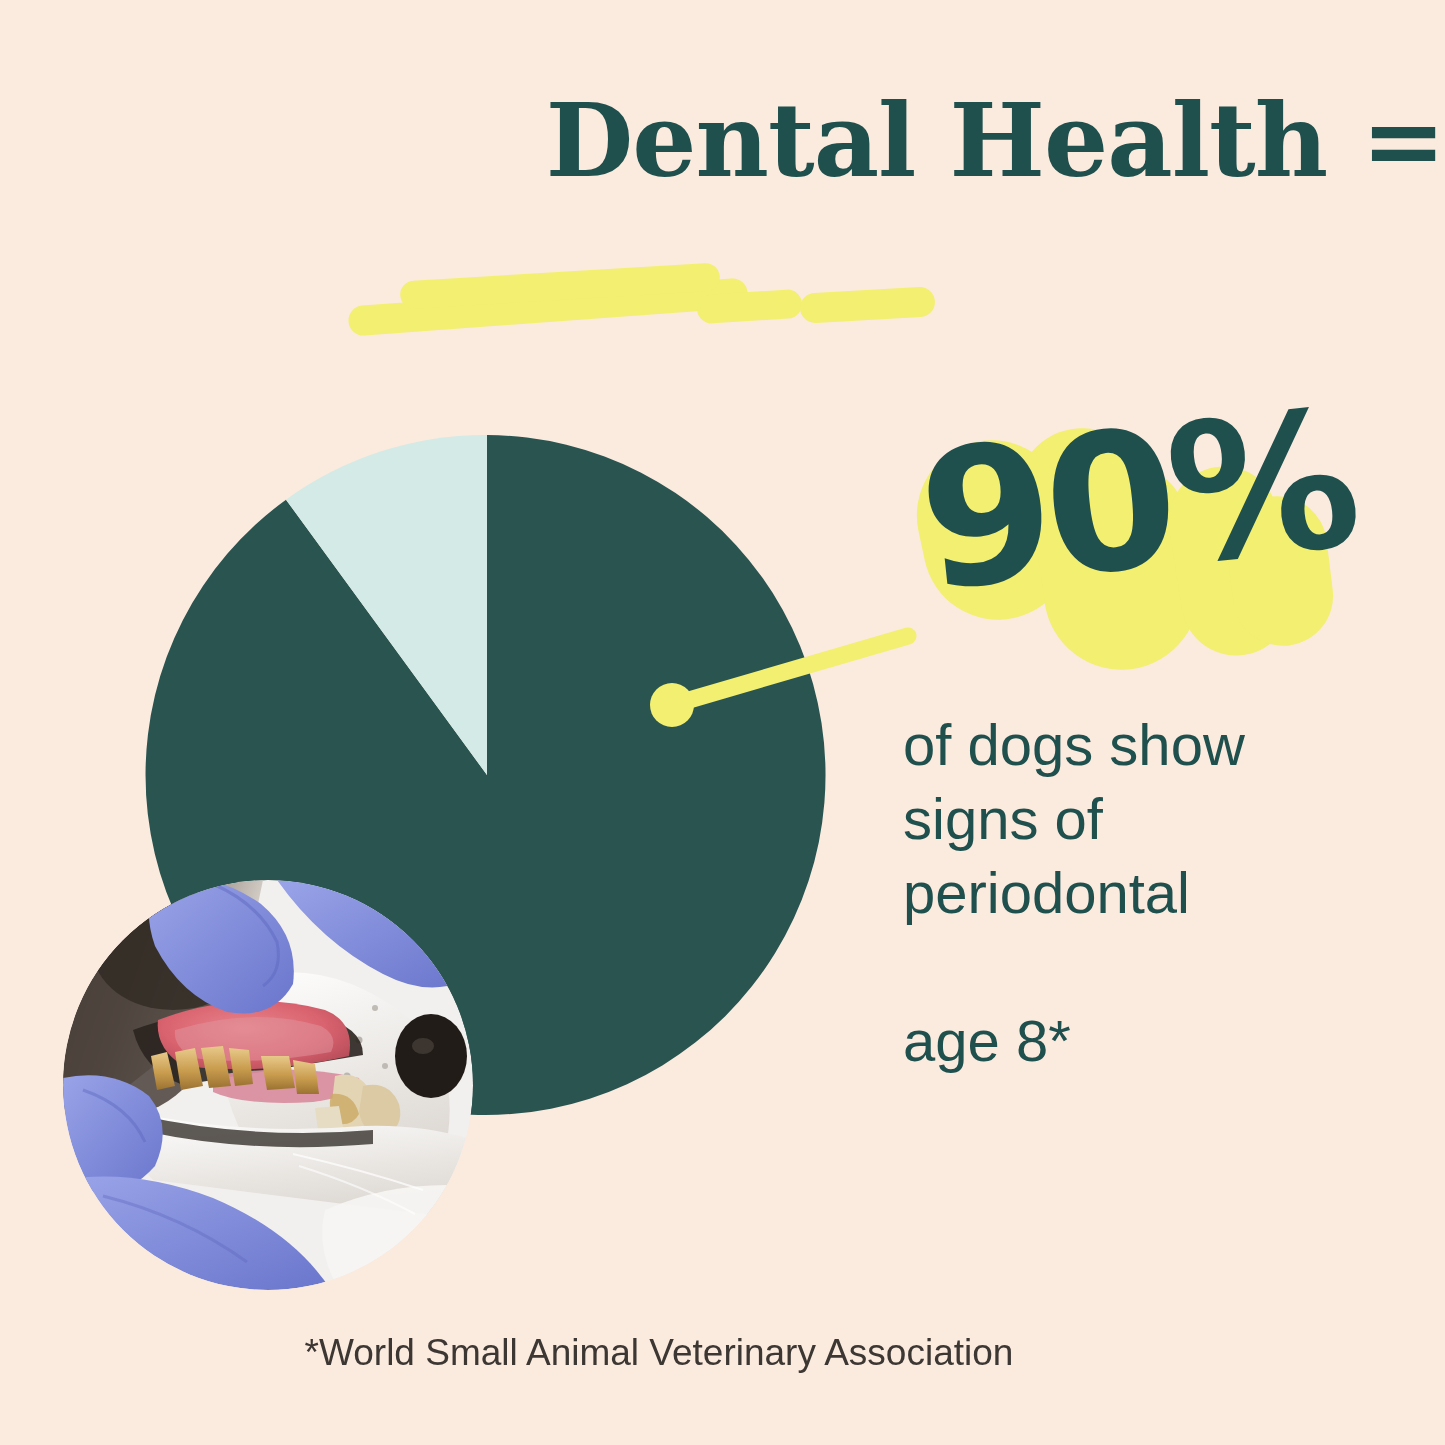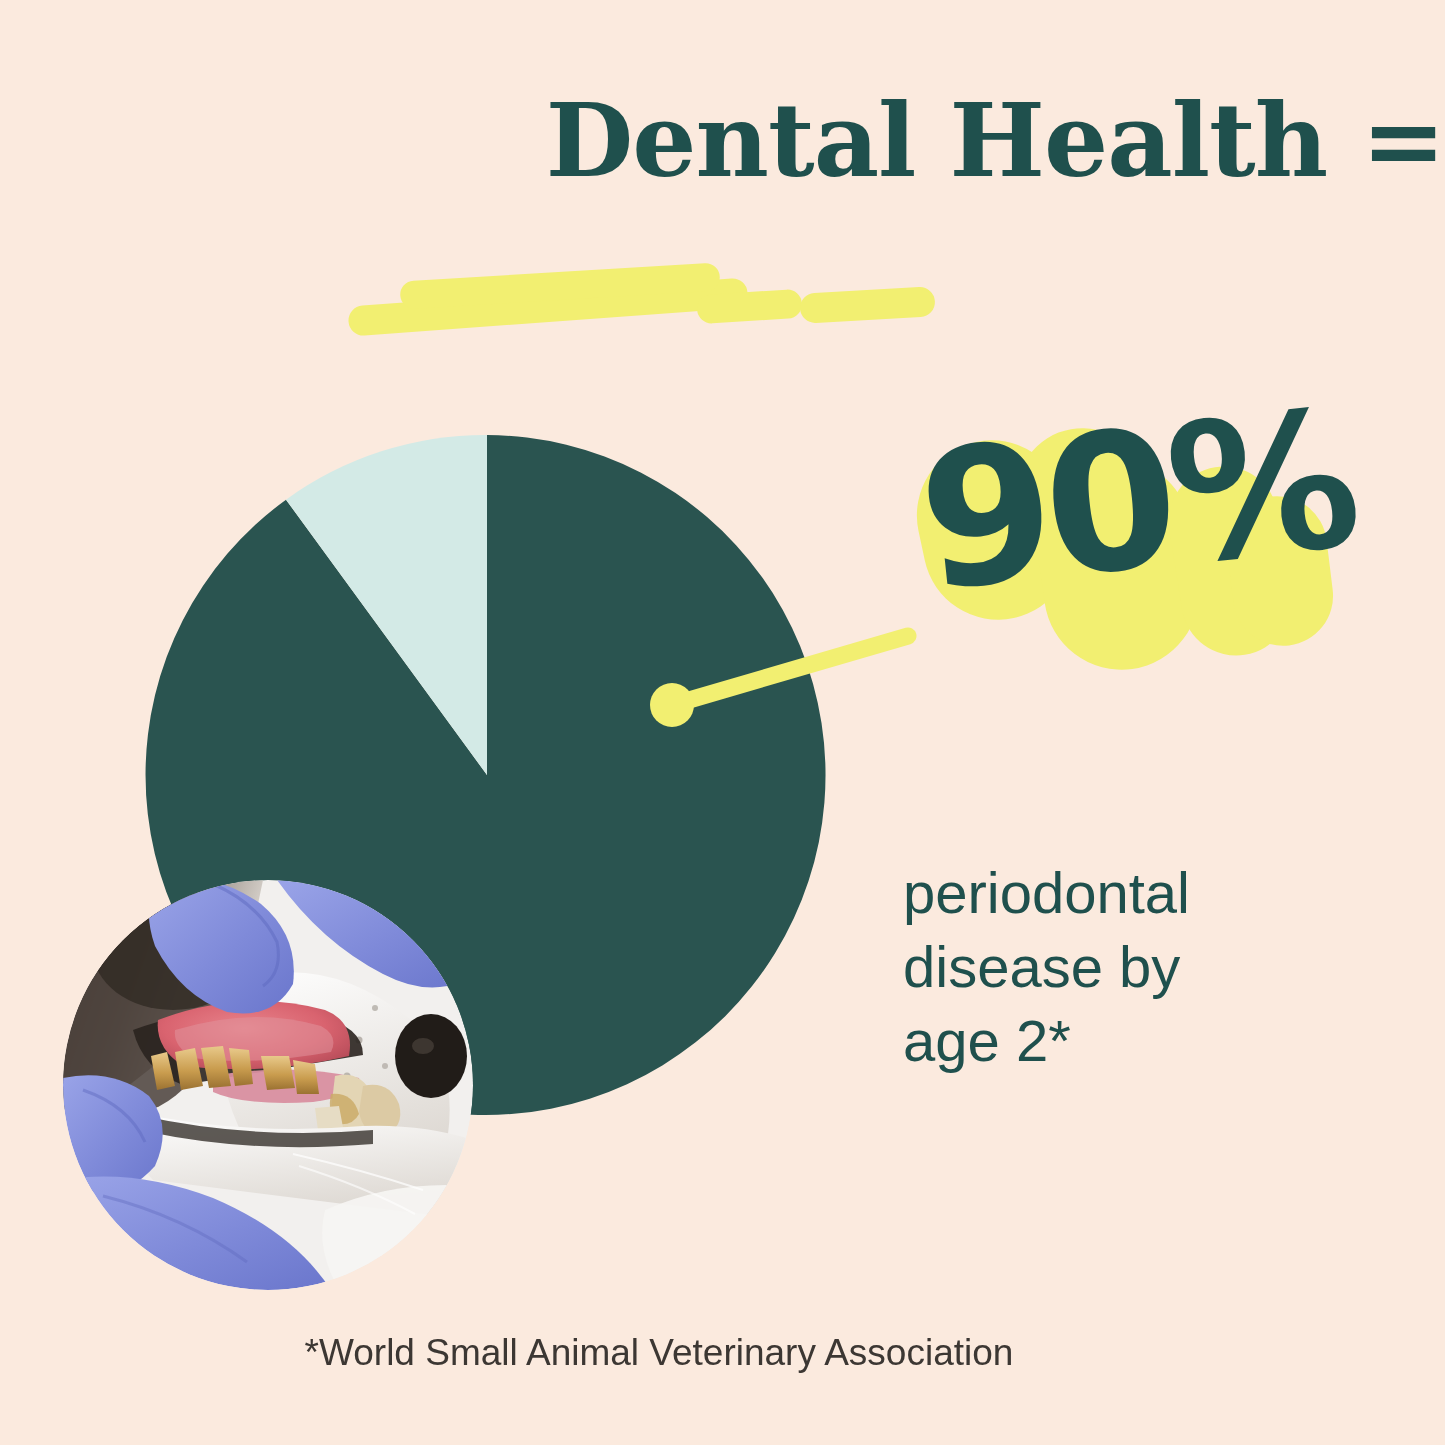--- a/index.html
+++ b/index.html
@@ -306,23 +306,23 @@
     <div class="pct-wrap">
       <div class="pct-blob blob-1"></div>
       <div class="pct-blob blob-2"></div>
       <div class="pct-blob blob-3"></div>
       <div class="pct-blob blob-4"></div>
       <div class="pct-blob blob-5"></div>
       <div class="pct-text">90%</div>
     </div>
 
     <div class="stat-body">
+      <span class="reg">of dogs show</span><br>
+      <span class="reg">signs of</span><br>
+      <span class="bold">periodontal</span><br>
       <br>
-      <br>
-      <span class="bold">periodontal</span><br>
-      <span class="bold">disease by</span><br>
-      <span class="bold">age 2*</span>
+      <span class="bold">age 8*</span>
     </div>
   </div>
 
   <div class="footer">*World Small Animal Veterinary Association</div>
 
 </div>
 
 </body></html>

